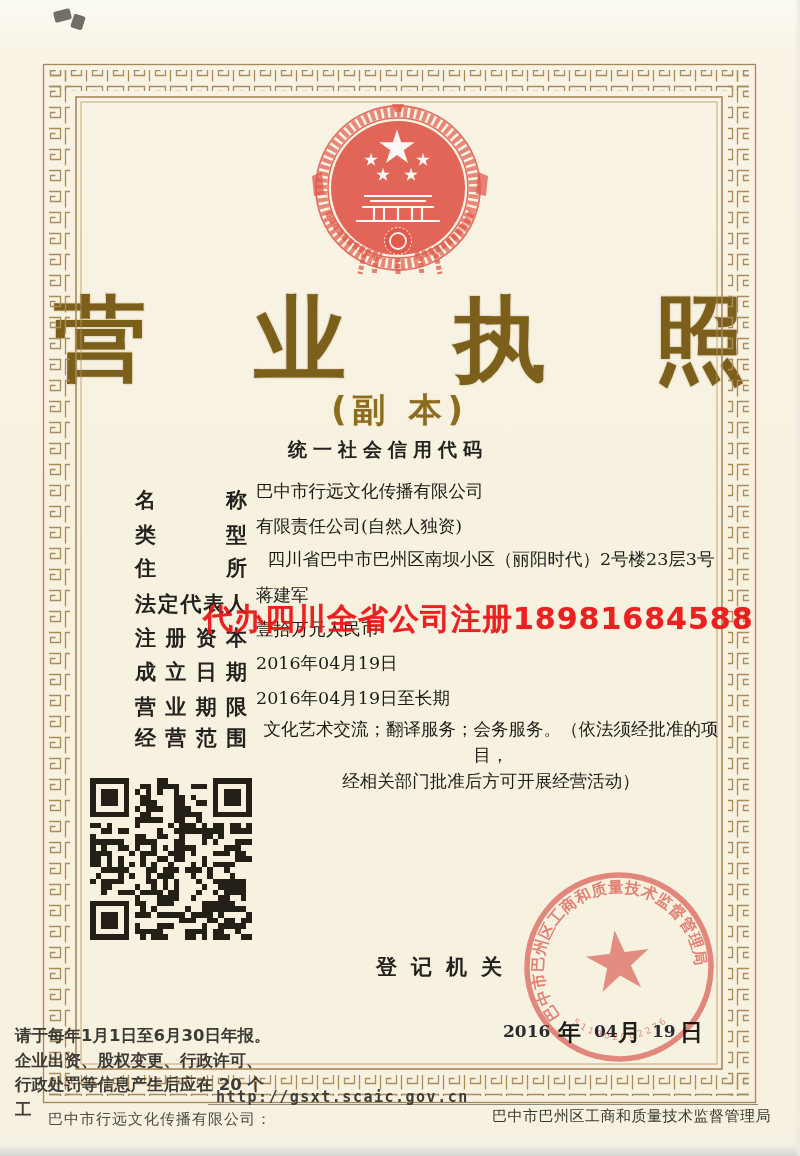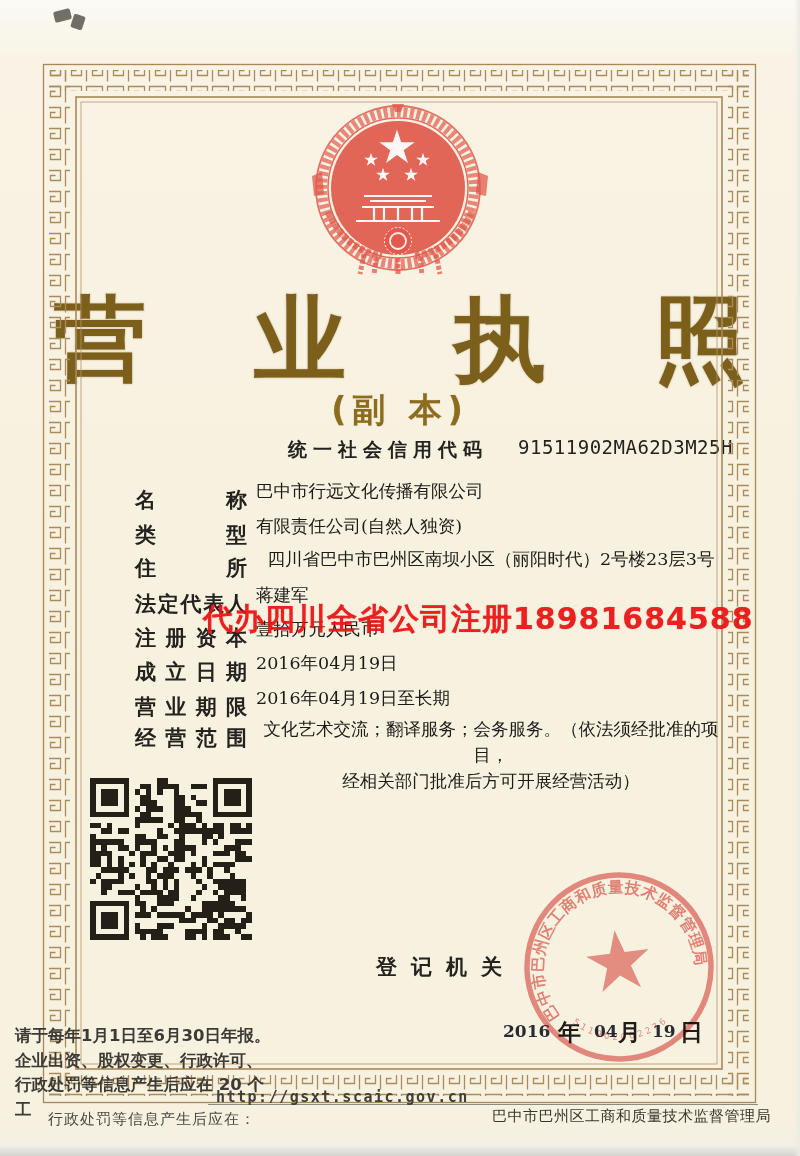--- a/index.html
+++ b/index.html
@@ -107,21 +107,20 @@
       <path d="M16,108 Q34,146 70,152" stroke-width="7" stroke-dasharray="5 2"></path>
       <path d="M160,108 Q142,146 102,152" stroke-width="7" stroke-dasharray="5 2"></path>
       <path d="M52,150 L48,170 M64,153 L62,171 M86,154 V172 M108,153 L110,171 M124,150 L128,170" stroke-width="5" stroke-dasharray="4 2"></path>
     </g>
   </svg>
 
   <div class="abs title">营 业 执 照</div>
   <div class="abs cc-label">统一社会信用代码</div>
 
   <div class="abs subtitle">(副  本)</div>
-  <div class="abs cc-code">91511902MA62D3M25H</div>
 
   <div class="f-row" style="top:478px">
     <div class="f-label justify-chars">
         <span>名</span>
         <span>称</span>
       </div>
     <div class="f-value">巴中市行远文化传播有限公司</div>
   </div>
   <div class="f-row" style="top:513px">
     <div class="f-label justify-chars">
@@ -549,16 +548,16 @@
     <span class="abs d-unit" style="left:680px;top:1017px">日</span>
   </div>
 
   <div class="abs notice">
     <div>请于每年1月1日至6月30日年报。</div>
     <div>企业出资、股权变更、行政许可、</div>
     <div>行政处罚等信息产生后应在 20 个工</div>
   </div>
   <div class="abs url-line"></div>
   <div class="abs web-url">http://gsxt.scaic.gov.cn</div>
-  <div class="abs web-label">行政处罚等信息产生后应在：</div>
+  <div class="abs web-label">巴中市行远文化传播有限公司：</div>
   <div class="abs issuer">巴中市巴州区工商和质量技术监督管理局</div>
 
 </div>
 
 </body></html>

